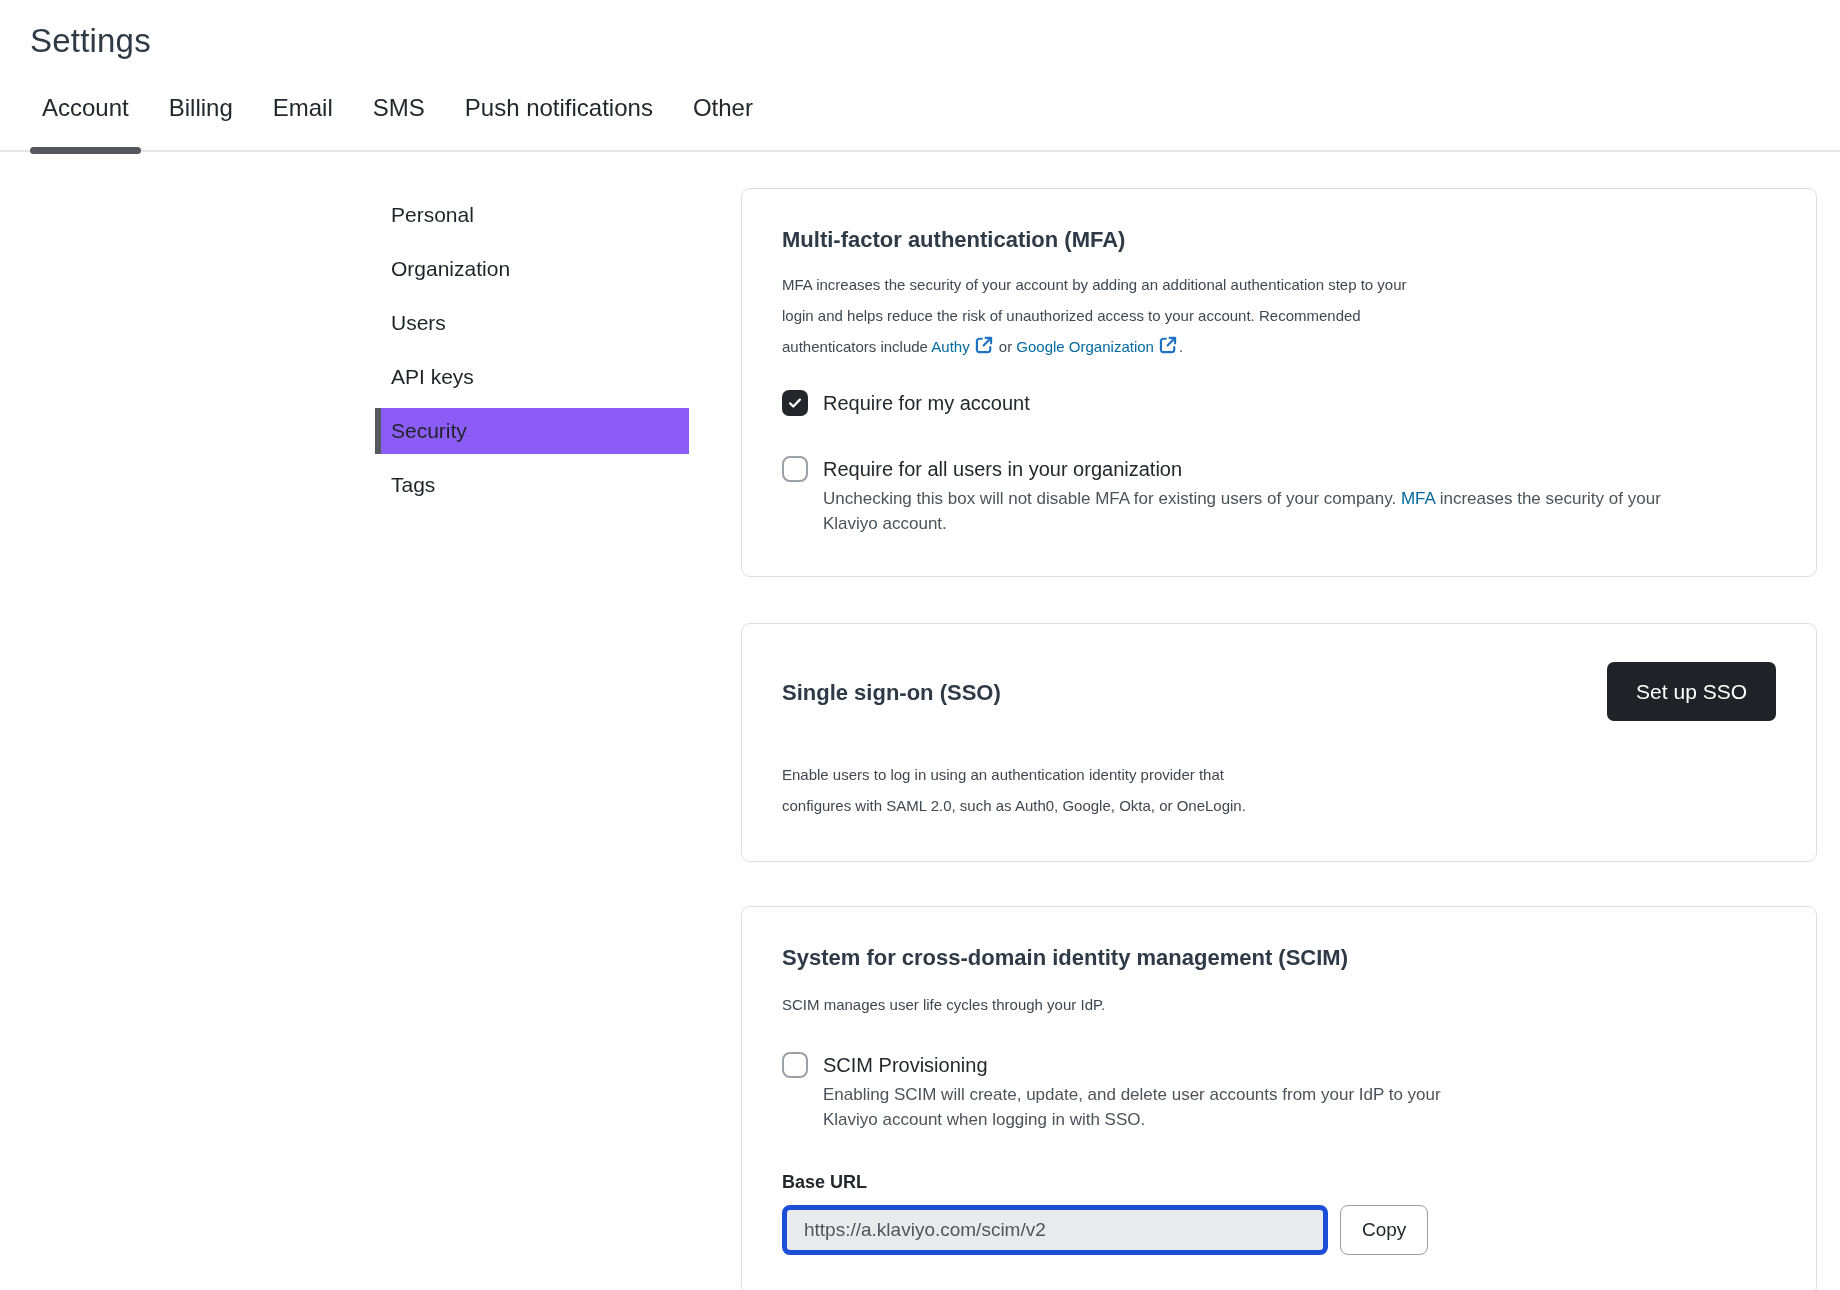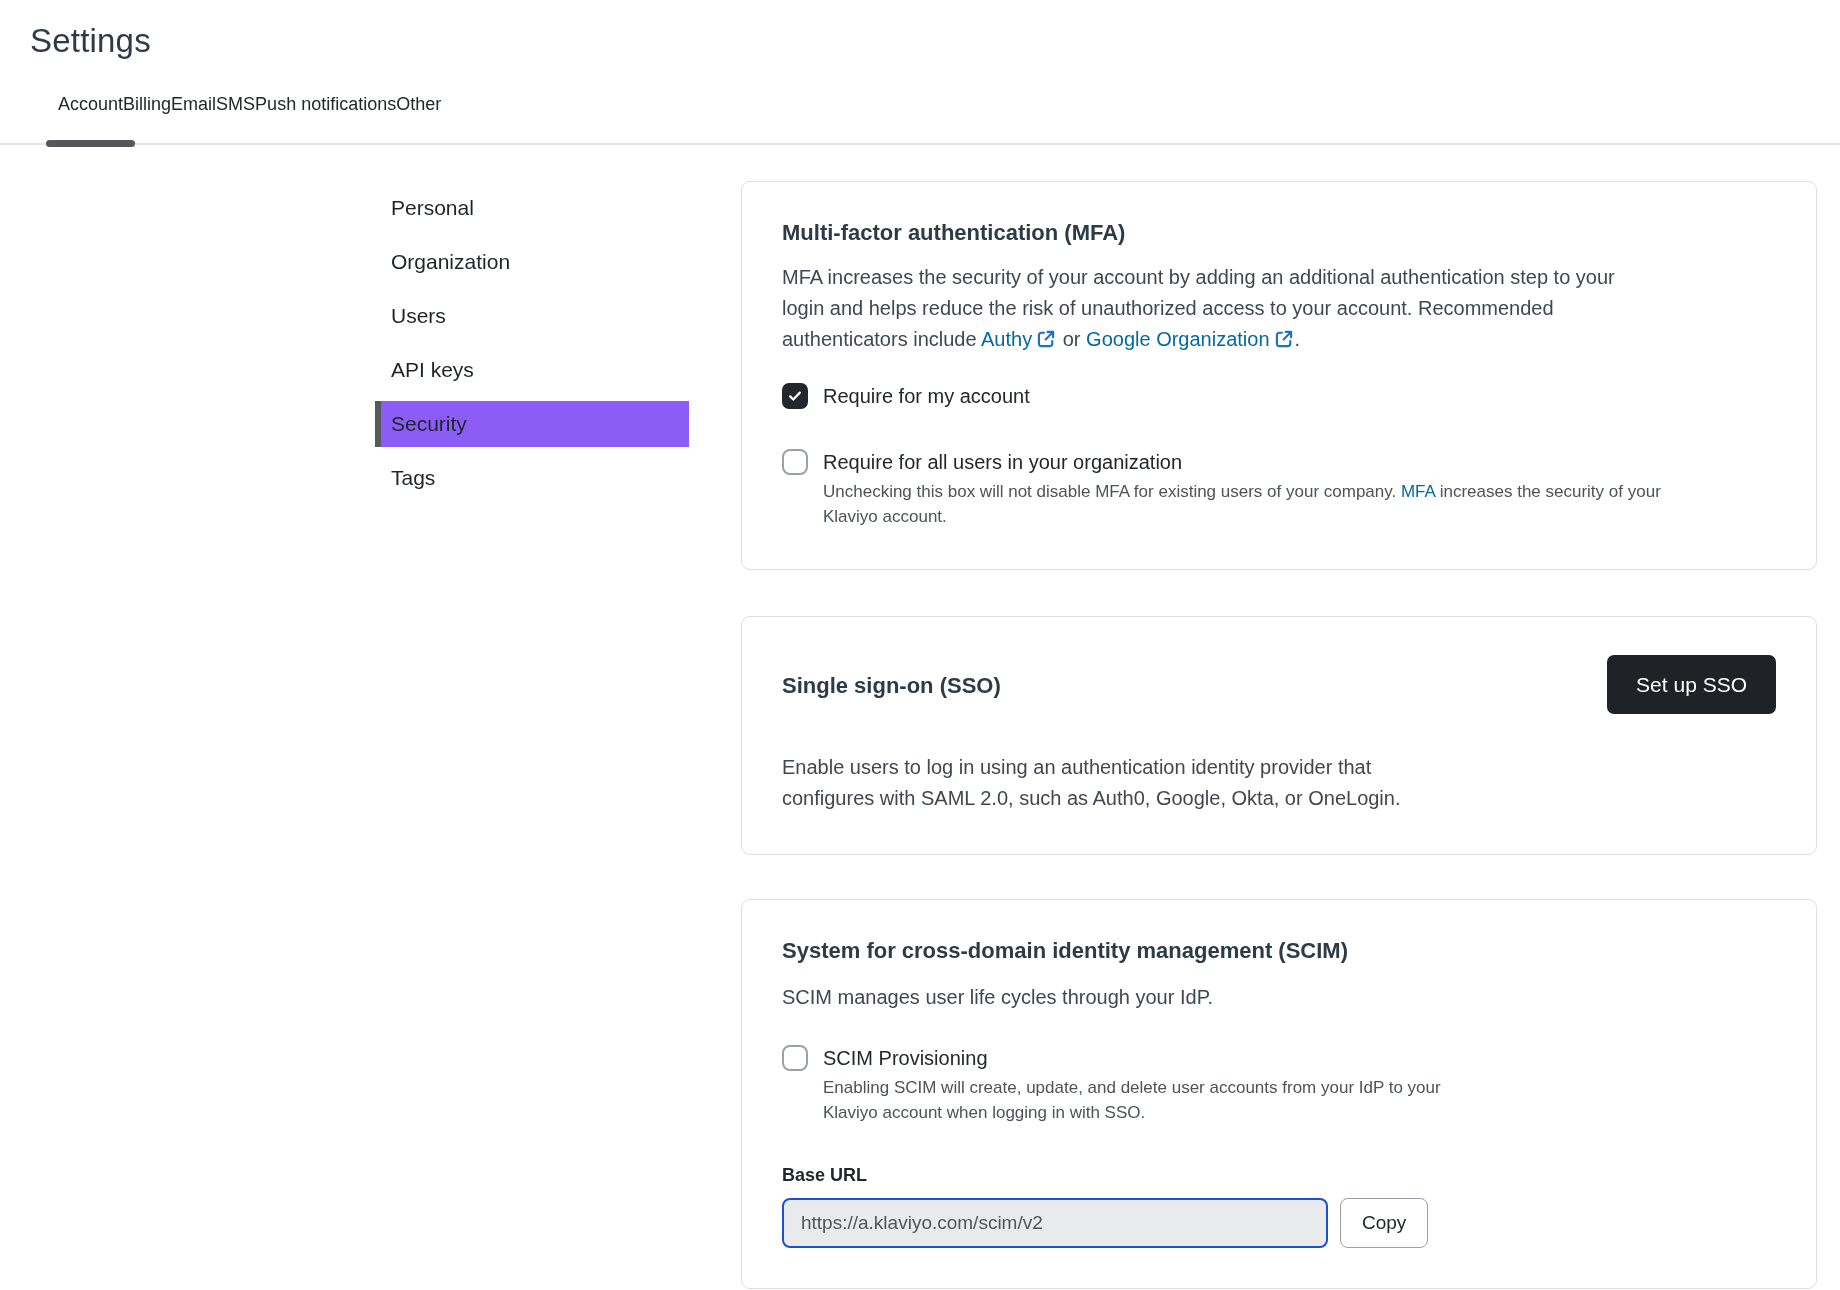--- a/index.html
+++ b/index.html
@@ -8,23 +8,23 @@
     background: #ffffff;
     font-family: "Liberation Sans", "DejaVu Sans", sans-serif;
     color: #2e3a45;
     overflow: hidden;
   }
   .page-header { padding: 22px 12px 0 30px; }
   .page-title { font-size: 33px; font-weight: 500; letter-spacing: 0.2px; color: #2e3a45; }
 
   
   .tabbar {
-    display: flex; 
-    margin: 34px 0 0 58px;
-    font-size: 18px; color: #23282d;
+    display: flex; gap: 40px;
+    margin: 34px 0 0 42px;
+    font-size: 24px; color: #23282d;
   }
   .tabbar-wrap { position: relative; border-bottom: 2px solid #e4e6e8; padding-bottom: 0; }
   .tab { position: relative; padding-bottom: 28px; cursor: pointer; }
   .tab.active::after {
     content: ""; position: absolute; left: -12px; right: -12px; bottom: -4px;
     height: 7px; background: #54575b; border-radius: 5px;
   }
 
   .layout { display: flex; align-items: flex-start; }
 
@@ -47,21 +47,21 @@
   .card {
     border: 1px solid #dcdfe2; border-radius: 9px;
     background: #fff;
     padding: 38px 40px 40px 40px;
   }
   .card-mfa  { margin-top: 36px; }
   .card-sso  { margin-top: 46px; }
   .card-scim { margin-top: 44px; min-height: 376px; }
 
   .card-title { font-size: 22px; font-weight: 700; color: #2e3a45; }
-  .body-text { margin-top: 16px; font-size: 20px; color: #3f4850; }
+  .body-text { margin-top: 16px; font-size: 15px; color: #3f4850; }
   .body-text .line { display: block; line-height: 31px; }
 
   a.inline-link, span.inline-link { color: #0369a1; text-decoration: none; cursor: pointer; }
   .ext-icon { display: inline-block; width: 20px; height: 20px; vertical-align: -3px; margin: 0 1px 0 4px; }
 
   
   .check-row { display: flex; align-items: center; gap: 15px; cursor: pointer; }
   .row-1 { margin-top: 28px; }
   .row-2 { margin-top: 40px; }
   .checkbox {
@@ -86,21 +86,21 @@
   }
   .sso-desc { margin-top: 38px; }
 
   
   .scim-desc { margin-top: 18px; }
   .scim-check { margin-top: 32px; }
   .field-label { margin-top: 40px; font-size: 18px; font-weight: 700; color: #23282d; }
   .url-row { display: flex; align-items: center; margin-top: 12px; gap: 12px; }
   .url-input {
     width: 546px; height: 50px;
-    background: #e9eaec; border: 2px solid #1d4ed8; border-radius: 8px;
+    background: #e9eaec; border: 5px solid #1d4ed8; border-radius: 8px;
     padding: 0 17px; font-size: 19px; color: #50565c;
     font-family: inherit;
   }
   .btn-copy {
     height: 50px; padding: 0 21px;
     background: #ffffff; border: 1px solid #9aa0a5; border-radius: 8px;
     font-size: 19px; color: #23282d; font-family: inherit; cursor: pointer;
   }
 </style>
 </head>

